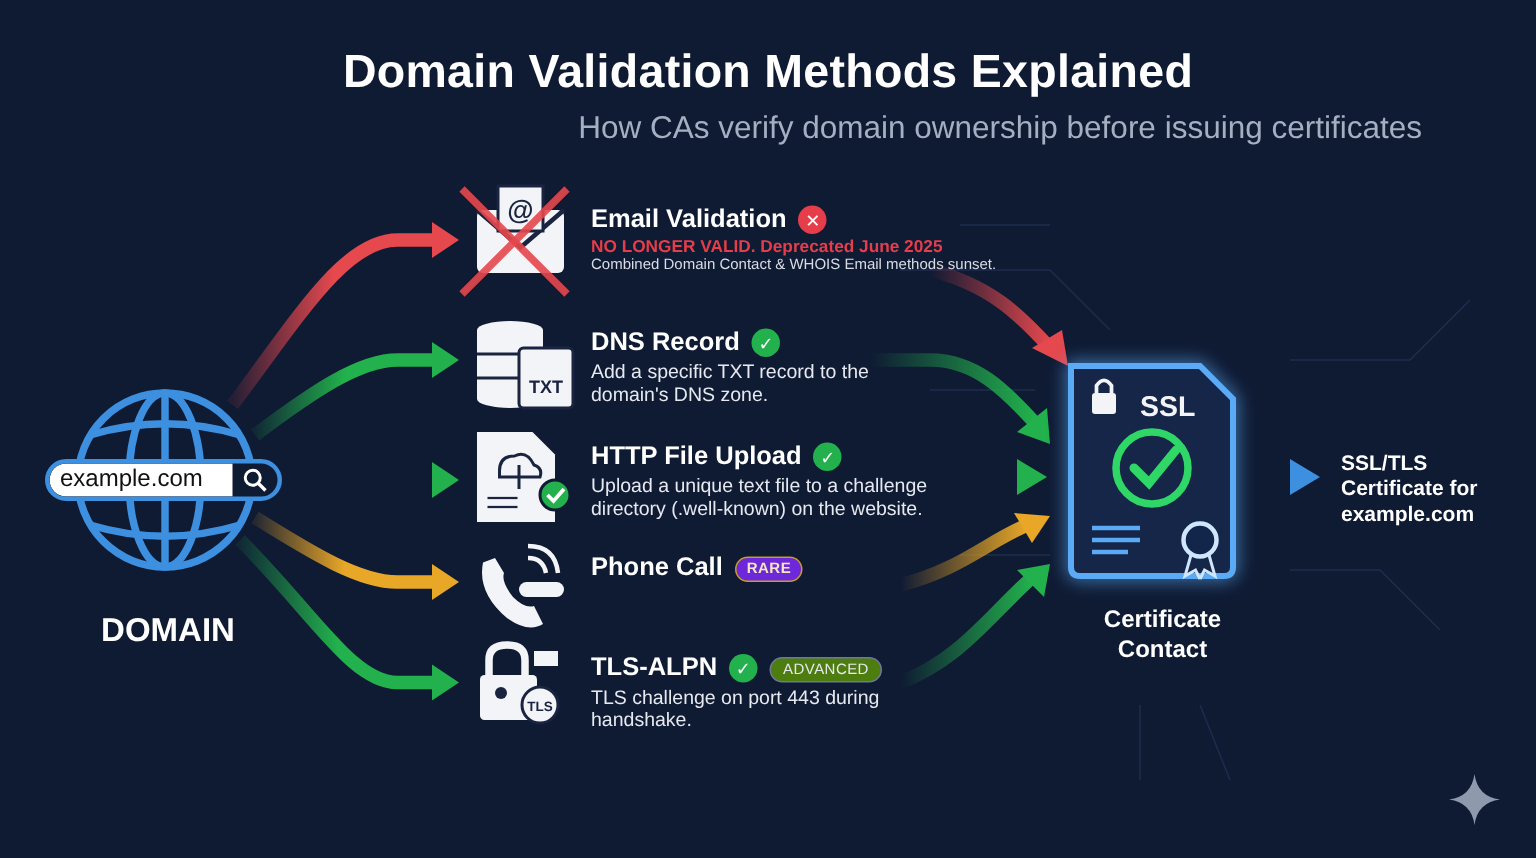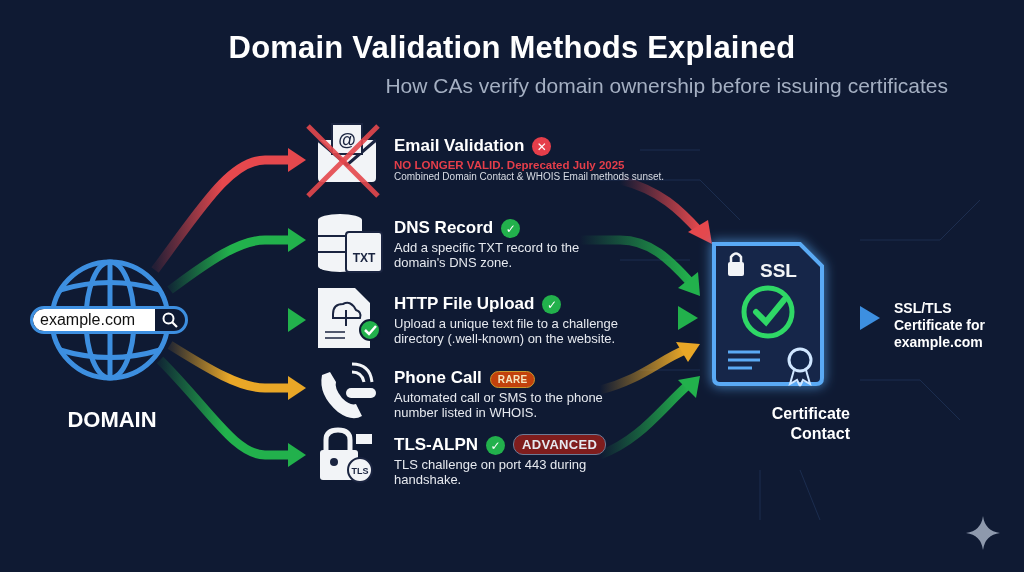--- a/index.html
+++ b/index.html
@@ -40,29 +40,29 @@
   .method .desc { font-size: 13px; color: #e6e9ef; line-height: 15px; margin-top: 2px; }
   .method .warn { font-size: 11.5px; font-weight: 700; color: #e53e4a; margin-top: 3px; }
   .method .desc2 { font-size: 10px; color: #d8dce4; margin-top: 0; }
   .badge-x, .badge-ok {
     width: 19px; height: 19px; border-radius: 50%; display: inline-flex;
     align-items: center; justify-content: center; font-size: 12px; font-weight: 700; color: #fff;
   }
   .badge-x { background: #e53e4a; }
   .badge-ok { background: #22b14c; }
   .pill-rare {
-    font-size: 10px; font-weight: 700; color: #f4e6c0; background: #c2410c;
+    font-size: 10px; font-weight: 700; color: #f4e6c0; background: #6d28d9;
     border: 1.5px solid #c99a2e; border-radius: 10px; padding: 2px 7px; letter-spacing: 0.3px;
   }
   .pill-adv {
-    font-size: 13px; font-weight: 700; color: #e6e9ef; background: #7f1d1d;
+    font-size: 10px; font-weight: 400; color: #e6e9ef; background: #4d7c0f;
     border: 1.5px solid #6d7a95; border-radius: 10px; padding: 2px 8px; letter-spacing: 0.3px;
   }
   .cert-label {
-    position: absolute; left: 700px; top: 404px; width: 150px; text-align: right;
+    position: absolute; left: 700px; top: 404px; width: 150px; text-align: center;
     font-size: 16px; font-weight: 700; color: #fff; line-height: 20px;
   }
   .result-label {
     position: absolute; left: 894px; top: 300px; font-size: 14px; font-weight: 700; color: #fff; line-height: 17px;
   }
   .sparkle { position: absolute; left: 964px; top: 514px; }
 </style>
 </head>
 <body>
 
@@ -230,21 +230,21 @@
       </svg>
   </span>
 </div>
 <div class="domain-label">DOMAIN</div>
 
 <div class="method" style="top:134px">
   <div class="name">
     <span>Email Validation</span>
     <span class="badge-x">✕</span>
   </div>
-  <div class="warn">NO LONGER VALID. Deprecated July 2025</div>
+  <div class="warn">NO LONGER VALID. Deprecated June 2025</div>
   <div class="desc2">Combined Domain Contact &amp; WHOIS Email methods sunset.</div>
 </div>
 
 <div class="method" style="top:216px">
   <div class="name">
     <span>DNS Record</span>
     <span class="badge-ok">✓</span>
   </div>
   <div class="desc">
     <div>Add a specific TXT record to the</div>
@@ -260,24 +260,20 @@
   <div class="desc">
     <div>Upload a unique text file to a challenge</div>
     <div>directory (.well-known) on the website.</div>
   </div>
 </div>
 
 <div class="method" style="top:366px">
   <div class="name">
     <span>Phone Call</span>
     <span class="pill-rare">RARE</span>
-  </div>
-  <div class="desc">
-    <div>Automated call or SMS to the phone</div>
-    <div>number listed in WHOIS.</div>
   </div>
 </div>
 
 <div class="method" style="top:433px">
   <div class="name">
     <span>TLS-ALPN</span>
     <span class="badge-ok">✓</span>
     <span class="pill-adv">ADVANCED</span>
   </div>
   <div class="desc">

